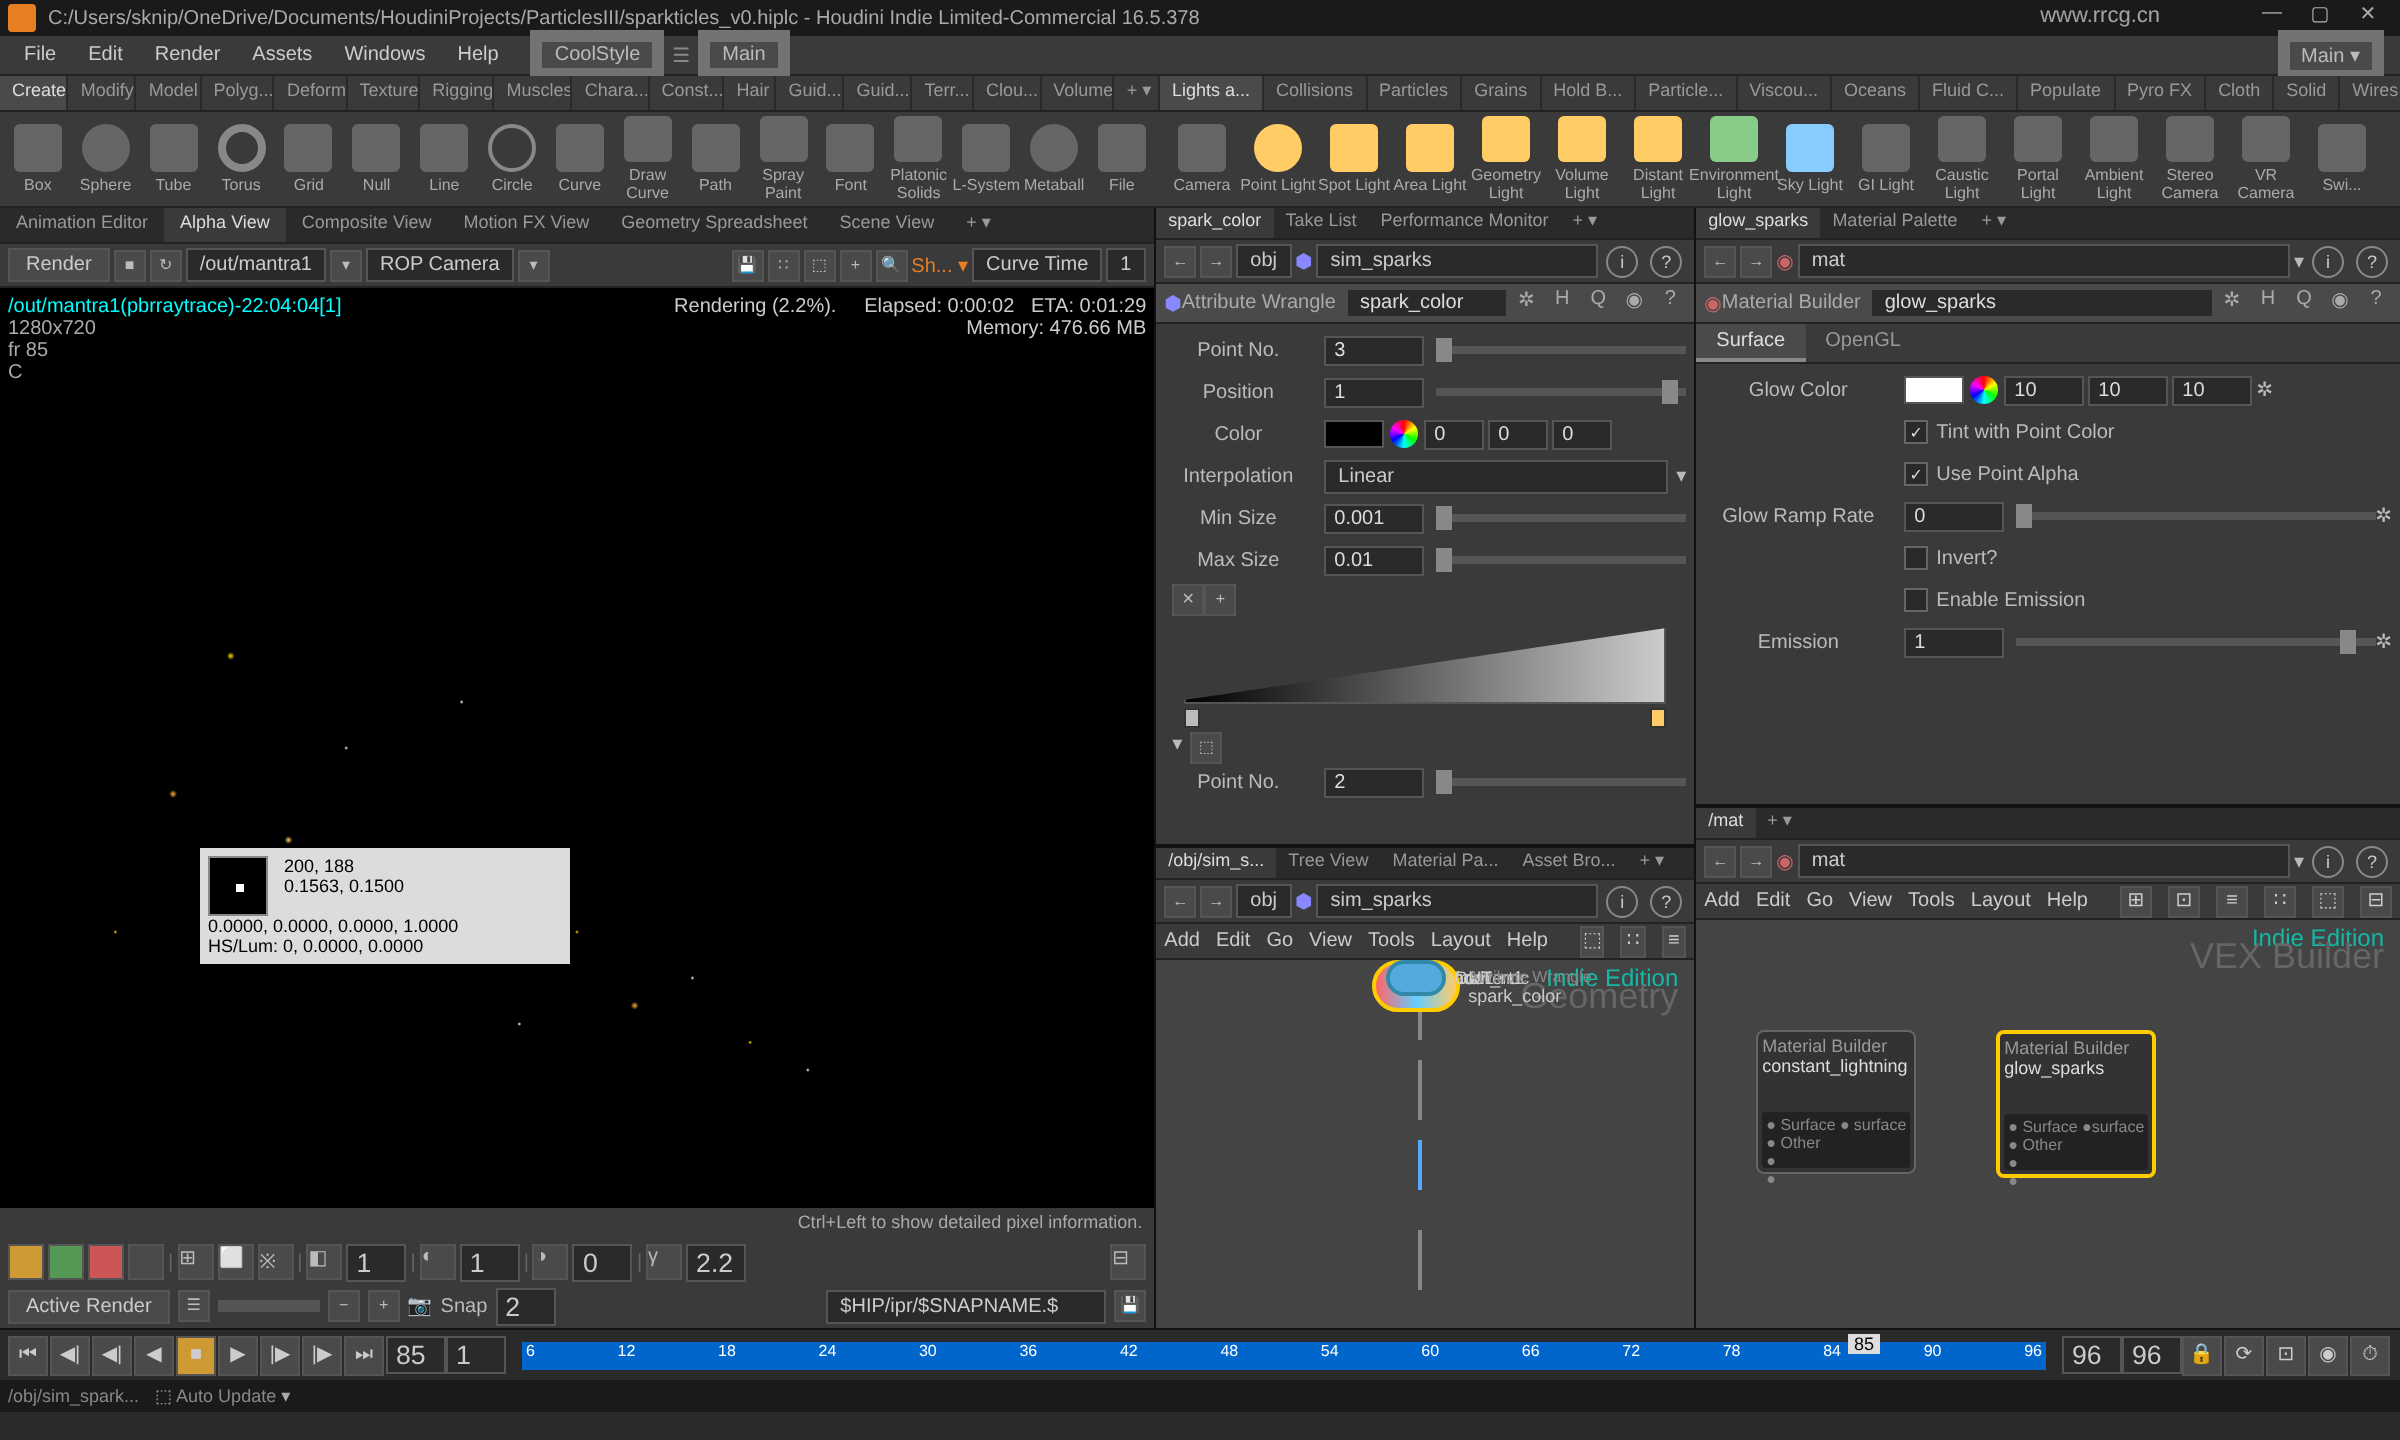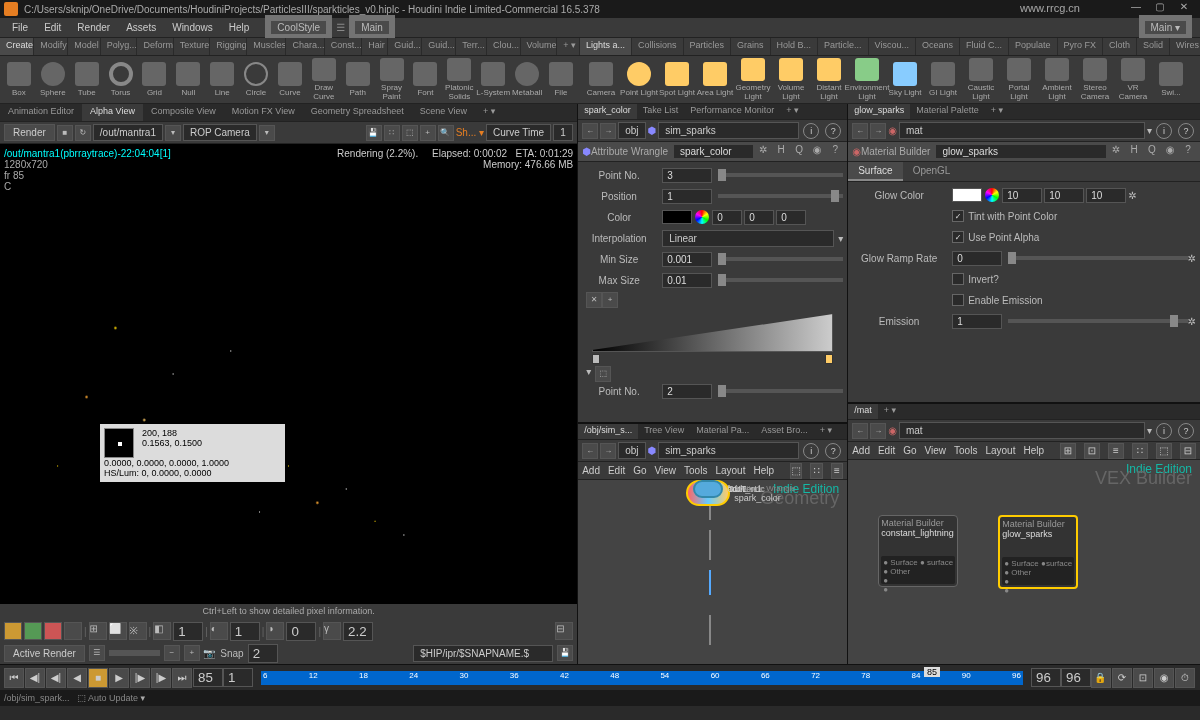--- a/index.html
+++ b/index.html
@@ -28,21 +28,21 @@
 .pathbar { background:#3a3a3a; height:22px; display:flex; align-items:center; padding:0 4px; border-bottom:1px solid #222; gap:2px; }
 .pathbtn { width:16px; height:16px; background:#4a4a4a; border:1px solid #555; cursor:pointer; text-align:center; line-height:14px; font-size:8px; }
 .pathbox { background:#2a2a2a; padding:2px 6px; border:1px solid #555; color:#ccc; font-size:10px; }
 .viewport { flex:1; background:#000; position:relative; overflow:hidden; }
 .renderinfo { position:absolute; top:4px; left:4px; color:#0ff; font-size:10px; }
 .renderstats { position:absolute; top:4px; right:4px; color:#ccc; font-size:10px; text-align:right; }
 .sparks { position:absolute; inset:0; background:radial-gradient(2px 2px at 20% 40%, #ffd700, transparent),radial-gradient(1px 1px at 30% 50%, #fff, transparent),radial-gradient(2px 2px at 25% 60%, #ffcc66, transparent),radial-gradient(1px 1px at 40% 45%, #fff, transparent),radial-gradient(2px 2px at 15% 55%, #ffaa33, transparent),radial-gradient(1px 1px at 50% 70%, #ffd700, transparent),radial-gradient(1px 1px at 60% 75%, #fff, transparent),radial-gradient(2px 2px at 35% 65%, #ffcc66, transparent),radial-gradient(1px 1px at 70% 85%, #fff, transparent),radial-gradient(1px 1px at 10% 70%, #ffd700, transparent),radial-gradient(1px 1px at 45% 80%, #fff, transparent),radial-gradient(2px 2px at 55% 78%, #ffaa33, transparent),radial-gradient(1px 1px at 65% 82%, #ffd700, transparent); background-repeat:no-repeat; }
 .pixelinfo { position:absolute; top:280px; left:100px; background:#dcdcdc; color:#000; padding:4px; font-family:monospace; font-size:9px; width:185px; }
 .pixelinfo .swatch { width:30px; height:30px; background:#000; display:inline-block; vertical-align:top; margin-right:8px; border:1px solid #888; position:relative; }
 .pixelinfo .swatch::after { content:''; position:absolute; width:4px; height:4px; background:#fff; top:13px; left:13px; }
-.hintbar { background:#3a3a3a; height:16px; color:#aaa; font-size:9px; padding:2px 6px; text-align:center; }
+.hintbar { background:#3a3a3a; height:16px; color:#aaa; font-size:9px; padding:2px 6px; text-align:right; }
 .viewtools { background:#3a3a3a; height:22px; display:flex; align-items:center; padding:0 4px; gap:2px; }
 .vtbtn { width:18px; height:18px; background:#4a4a4a; border:1px solid #555; cursor:pointer; }
 .vtbtn.y { background:#cc9933; }
 .vtbtn.g { background:#559955; }
 .vtbtn.r { background:#cc5555; }
 .vtfield { background:#2a2a2a; border:1px solid #555; padding:1px 4px; width:30px; color:#ccc; }
 .renderbar { background:#3a3a3a; height:22px; display:flex; align-items:center; padding:0 4px; gap:4px; }
 .renderbtn { background:#4a4a4a; border:1px solid #555; padding:2px 8px; color:#ccc; cursor:pointer; }
 .panehead { background:#2a2a2a; height:16px; display:flex; border-bottom:1px solid #222; }
 .phtab { padding:1px 6px; font-size:9px; color:#999; cursor:pointer; }

